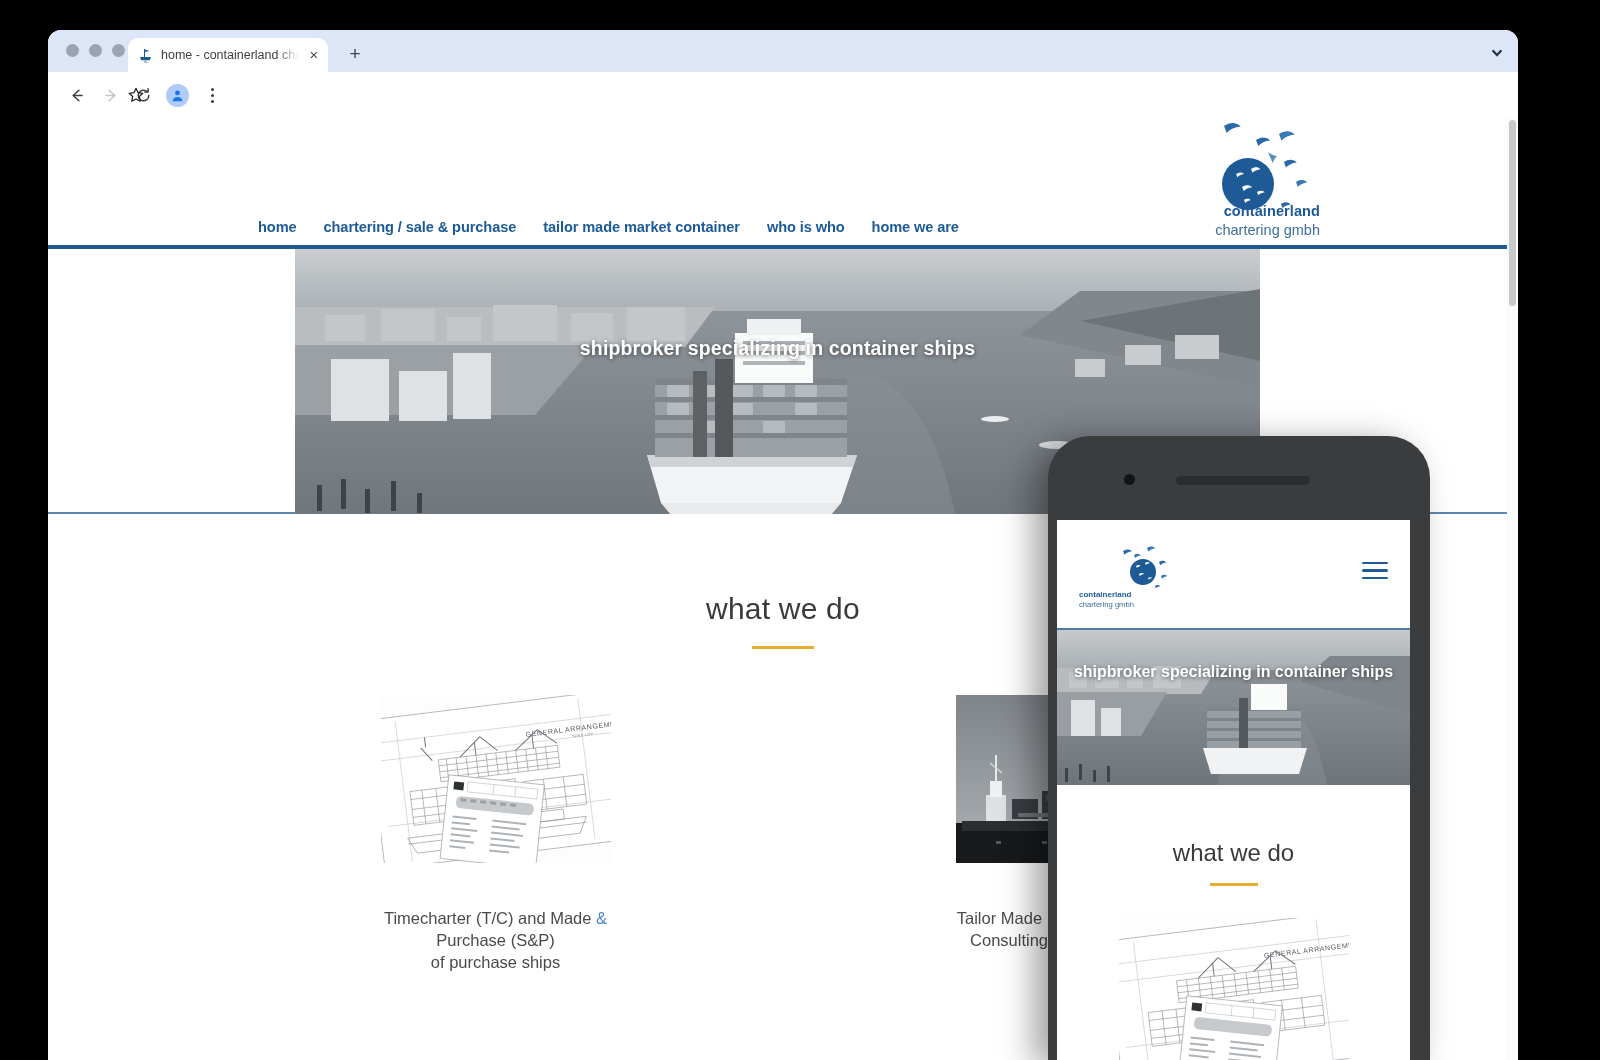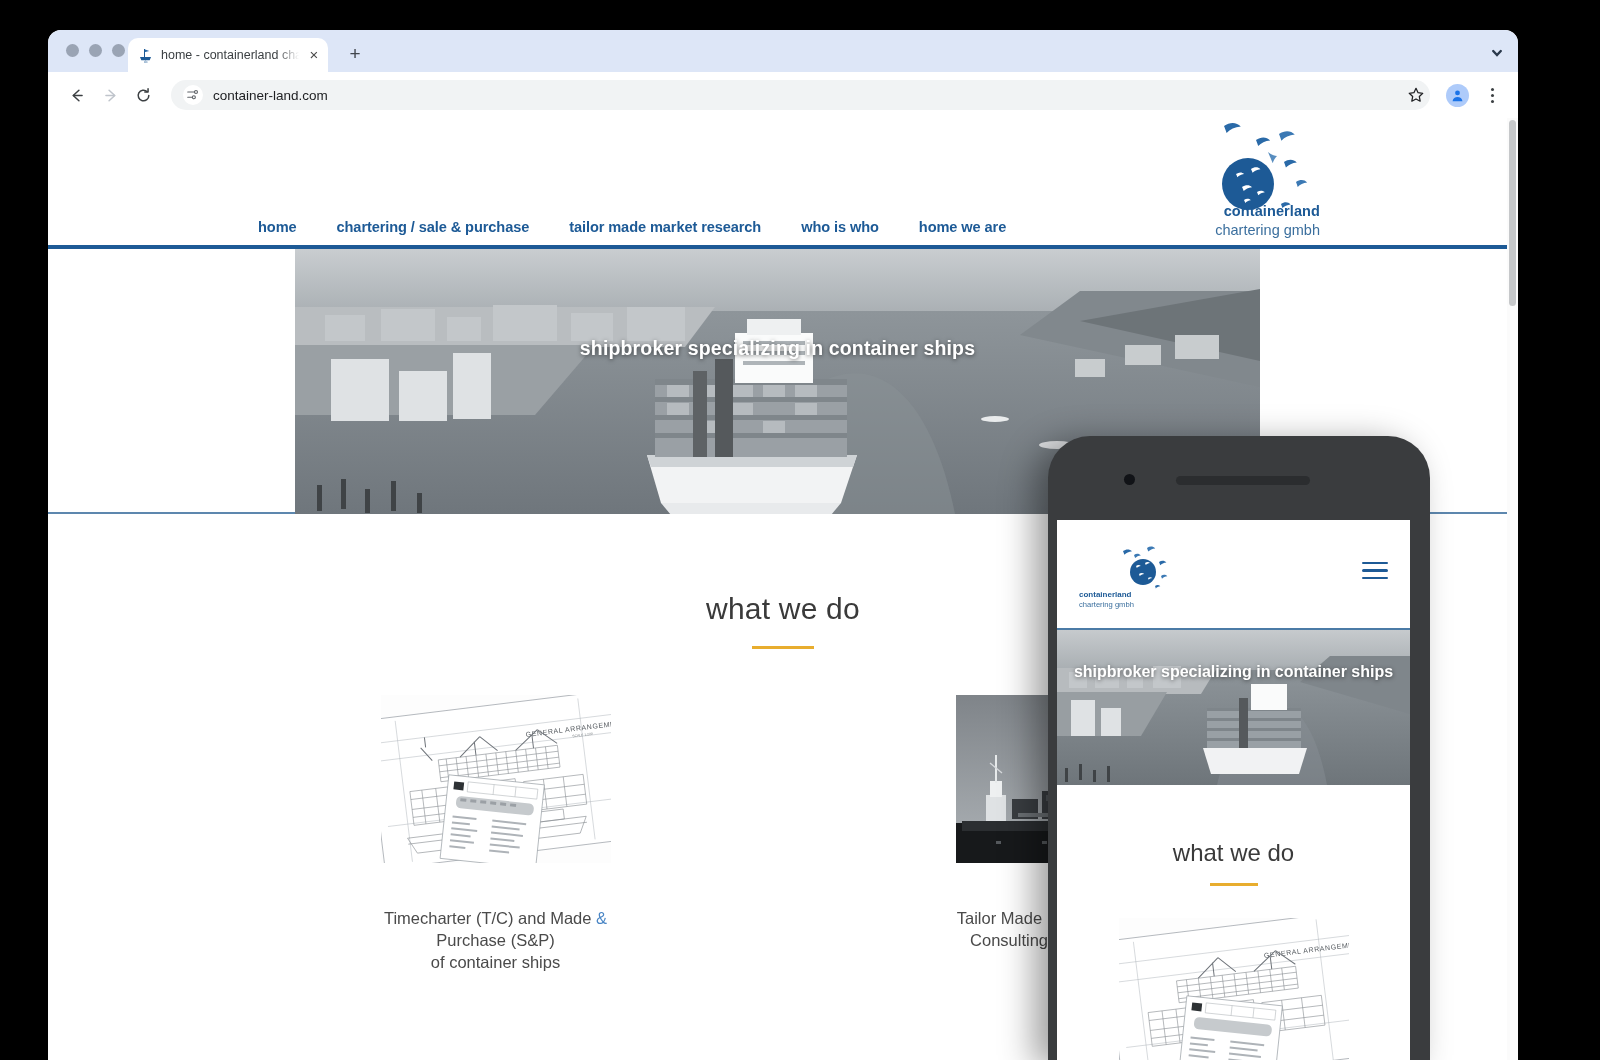--- a/index.html
+++ b/index.html
@@ -136,21 +136,21 @@
     position:absolute; right:198px; top:84px;
     text-align:right;
     color:#1d5a96;
     line-height:1.28;
   }
   #logo-name { font-size:14.5px; font-weight:700; letter-spacing:.1px; }
   #logo-sub  { font-size:14.5px; font-weight:400; color:#3b6f9e; }
 
   #mainnav {
     position:absolute; left:210px; bottom:10px;
-    display:flex; align-items:flex-end; gap:40px;
+    display:flex; align-items:flex-end; gap:27px;
   }
   #mainnav a {
     font-size:14.6px; font-weight:700;
     color:#1d5a96; text-decoration:none;
     letter-spacing:-.1px;
     white-space:nowrap;
     cursor:pointer;
   }
 
   
@@ -332,30 +332,20 @@
         <path d="M14.2 10h-9" stroke="#bfc4cb" stroke-width="1.6" stroke-linecap="round"></path>
       </svg>
     </div>
     <div class="tb-btn">
       <svg viewBox="0 0 20 20" width="19" height="19">
         <path d="M15.6 10a5.6 5.6 0 1 1-1.8-4.1" fill="none" stroke="#3c4043" stroke-width="1.6" stroke-linecap="round"></path>
         <path d="M14.8 2.9v3.4h-3.4" fill="none" stroke="#3c4043" stroke-width="1.6" stroke-linecap="round" stroke-linejoin="round"></path>
       </svg>
     </div>
 
-    <div id="omnibox">
-      <span id="site-settings-icon">
-        <svg viewBox="0 0 16 16" width="14" height="14">
-          <path d="M2 4.6h8M2 10.6h5" stroke="#5f6368" stroke-width="1.3" stroke-linecap="round"></path>
-          <circle cx="11.4" cy="4.6" r="1.7" fill="none" stroke="#5f6368" stroke-width="1.3"></circle>
-          <circle cx="9" cy="10.6" r="1.7" fill="none" stroke="#5f6368" stroke-width="1.3"></circle>
-        </svg>
-      </span>
-      <span id="omnibox-url" title="Search or type a URL">container-land.com</span>
-    </div>
 
     <div class="tb-btn" id="star-btn">
       <svg viewBox="0 0 20 20" width="18" height="18">
         <path d="M10 2.6l2.3 4.8 5.2.7-3.8 3.6.95 5.2L10 14.4l-4.65 2.5.95-5.2-3.8-3.6 5.2-.7z" fill="none" stroke="#202124" stroke-width="1.4" stroke-linejoin="round"></path>
       </svg>
     </div>
 
     <div id="profile-avatar">
       <svg viewBox="0 0 20 20" width="15" height="15">
         <circle cx="10" cy="6.6" r="3.2" fill="#1a73e8"></circle>
@@ -395,21 +385,21 @@
       </div>
 
       <div id="logo-text">
         <div id="logo-name">containerland</div>
         <div id="logo-sub">chartering gmbh</div>
       </div>
 
       <nav id="mainnav">
         <a>home</a>
         <a>chartering / sale &amp; purchase</a>
-        <a>tailor made market research</a>
+        <a>tailor made market container</a>
         <a>who is who</a>
         <a>home we are</a>
       </nav>
     </div>
 
     <div id="hero">
       <div id="hero-img">
         <svg class="water" viewBox="0 0 965 265" preserveAspectRatio="none">
           <defs>
             <linearGradient id="sky" x1="0" y1="0" x2="0" y2="1">
@@ -574,21 +564,21 @@
                   <rect x="112" y="138" width="32" height="2"></rect>
                     <rect x="112" y="144" width="24" height="2"></rect>
                   <rect x="112" y="150" width="30" height="2"></rect>
                     <rect x="112" y="156" width="20" height="2"></rect>
                 </g>
               </g>
             </svg>
           </div>
           <div class="card-caption">
             <span>Timecharter (T/C) and Made </span><span class="amp">&amp;</span><span> Purchase (S&amp;P)</span>
-            <div>of container ships</div>
+            <div>of purchase ships</div>
           </div>
         </div>
 
         <div class="card">
           <div class="card-figure">
             <svg class="shipphoto" viewBox="0 0 230 168" preserveAspectRatio="none">
               <defs>
                 <linearGradient id="sky2" x1="0" y1="0" x2="0" y2="1">
                   <stop offset="0" stop-color="#7f8489"></stop>
                     <stop offset="1" stop-color="#aeb3b7"></stop>

